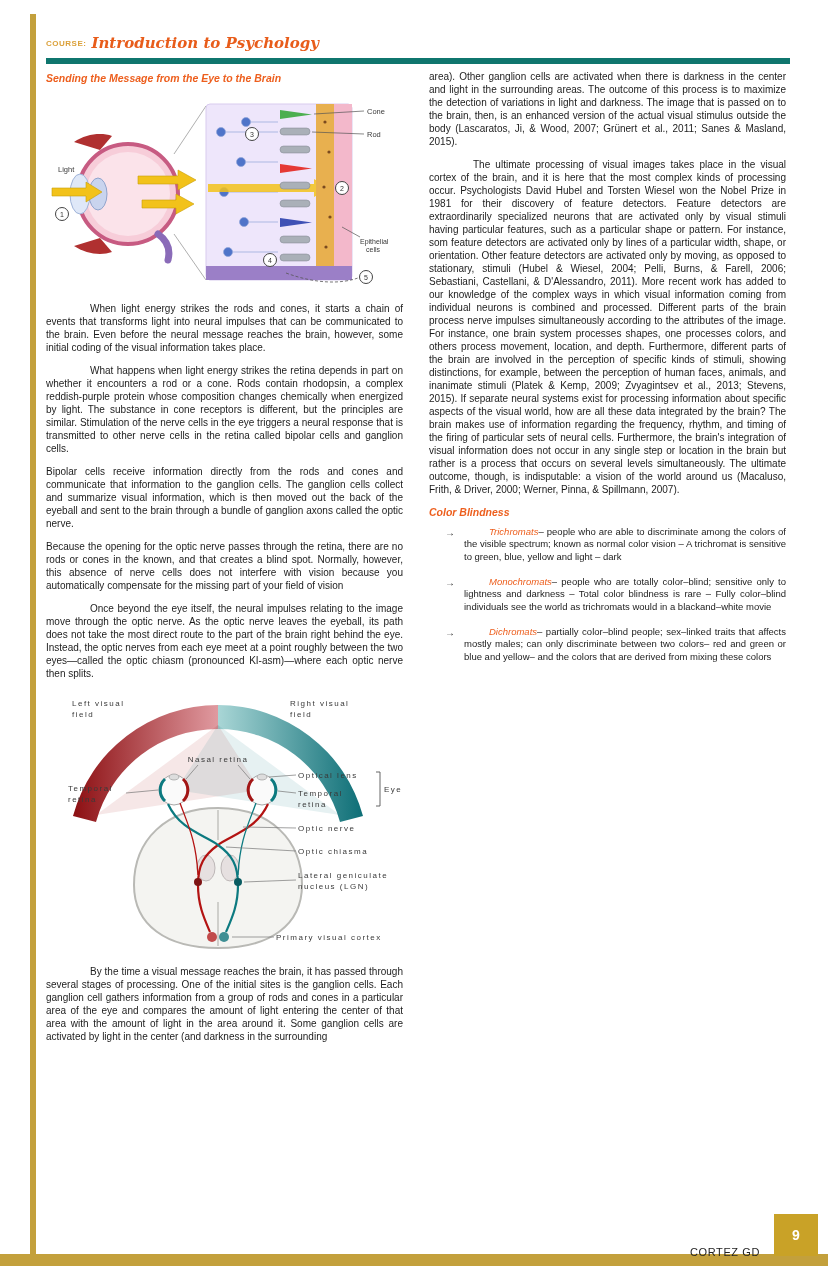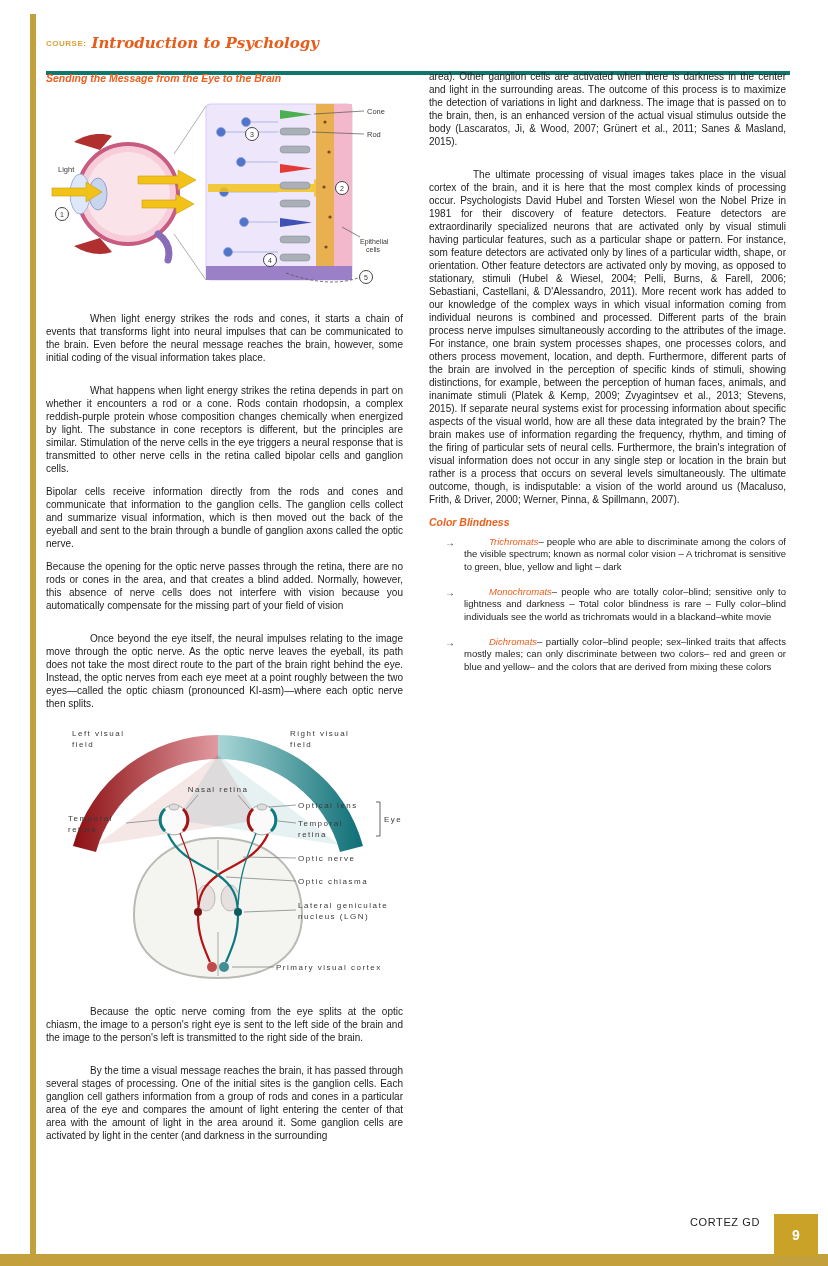--- a/index.html
+++ b/index.html
@@ -4,35 +4,35 @@
 <style>
   html,body{margin:0;padding:0;background:#e9e9e9;}
   .page{position:relative;width:828px;height:1266px;margin:0 auto;background:#ffffff;
         font-family:"Liberation Sans",sans-serif;color:#1c1c1c;overflow:hidden;}
 
   
   .gold-left{position:absolute;left:30px;top:14px;bottom:12px;width:6px;background:#c3a03c;}
   .gold-bottom{position:absolute;left:0;right:0;bottom:0;height:12px;background:#c3a03c;}
   .page-num-box{position:absolute;right:10px;bottom:10px;width:44px;height:42px;background:#c9a227;
         color:#fff;display:flex;align-items:center;justify-content:center;font-size:14px;font-weight:bold;}
-  .footer-author{position:absolute;right:68px;bottom:38px;font-size:11px;letter-spacing:.6px;color:#222;}
+  .footer-author{position:absolute;right:68px;bottom:8px;font-size:11px;letter-spacing:.6px;color:#222;}
 
   
-  .header{position:absolute;left:46px;right:38px;top:34px;border-bottom:4px solid #0f766e;padding-bottom:19px;}
+  .header{position:absolute;left:46px;right:38px;top:34px;border-bottom:6px solid #0f766e;padding-bottom:6px;}
   .course-label{font-size:8px;font-weight:bold;color:#dba13a;letter-spacing:.5px;vertical-align:2px;}
   .course-title{font-family:"DejaVu Serif",serif;font-style:italic;font-weight:bold;
         color:#e85c1a;font-size:15px;margin-left:5px;}
 
   
   .content{position:absolute;left:46px;right:34px;top:70px;display:flex;gap:26px;}
   .col{width:357px;}
 
   .section-heading{font-size:10.5px;font-style:italic;font-weight:600;color:#ed5f1e;margin:2px 0 8px 0;}
   p.body{font-size:10px;line-height:1.3;text-align:justify;margin:0 0 10px 0;}
-  p.indent{text-indent:44px;margin-top:20px;}
+  p.indent{text-indent:44px;}
 
   figure{margin:0 0 10px 0;}
   figure svg{display:block;}
 
   .bullets{margin-top:2px;}
   .bullet{display:flex;gap:9px;margin:0 0 13px 0;padding-left:16px;}
   .bullet .arrow{flex:0 0 auto;font-size:10px;line-height:1.3;color:#333;}
   .bullet .bullet-text{font-size:9.5px;line-height:1.3;text-align:justify;}
   .term{color:#ed5f1e;font-style:italic;margin-left:25px;}
 
@@ -153,21 +153,21 @@
           <text x="321" y="45" class="fig-label">Rod</text>
           <line x1="314" y1="145" x2="296" y2="135" stroke="#555" stroke-width="0.7"></line>
           <text x="314" y="152" class="fig-label" style="font-size:7px">Epithelial</text>
           <text x="320" y="160" class="fig-label" style="font-size:7px">cells</text>
         </svg>
       </figure>
 
       <p class="body indent">When light energy strikes the rods and cones, it starts a chain of events that transforms light into neural impulses that can be communicated to the brain. Even before the neural message reaches the brain, however, some initial coding of the visual information takes place.</p>
       <p class="body indent">What happens when light energy strikes the retina depends in part on whether it encounters a rod or a cone. Rods contain rhodopsin, a complex reddish-purple protein whose composition changes chemically when energized by light. The substance in cone receptors is different, but the principles are similar. Stimulation of the nerve cells in the eye triggers a neural response that is transmitted to other nerve cells in the retina called bipolar cells and ganglion cells.</p>
       <p class="body">Bipolar cells receive information directly from the rods and cones and communicate that information to the ganglion cells. The ganglion cells collect and summarize visual information, which is then moved out the back of the eyeball and sent to the brain through a bundle of ganglion axons called the optic nerve.</p>
-      <p class="body">Because the opening for the optic nerve passes through the retina, there are no rods or cones in the area, and that creates a blind added. Normally, however, this absence of nerve cells does not interfere with vision because you automatically compensate for the missing part of your field of vision</p>
+      <p class="body">Because the opening for the optic nerve passes through the retina, there are no rods or cones in the known, and that creates a blind spot. Normally, however, this absence of nerve cells does not interfere with vision because you automatically compensate for the missing part of your field of vision</p>
       <p class="body indent">Once beyond the eye itself, the neural impulses relating to the image move through the optic nerve. As the optic nerve leaves the eyeball, its path does not take the most direct route to the part of the brain right behind the eye. Instead, the optic nerves from each eye meet at a point roughly between the two eyes—called the optic chiasm (pronounced KI-asm)—where each optic nerve then splits.</p>
 
 
       <figure>
         <svg viewBox="0 0 356 265" width="356" height="265">
           <defs>
             <linearGradient id="gradL" x1="0" y1="0" x2="1" y2="0">
               <stop offset="0" stop-color="#8c0f12"></stop>
                 <stop offset="1" stop-color="#e09aa0"></stop>
             </linearGradient>
@@ -247,21 +247,20 @@
 
           <text x="252" y="188" class="fig-label-sp">Lateral geniculate</text>
           <text x="252" y="199" class="fig-label-sp">nucleus (LGN)</text>
           <line x1="250" y1="190" x2="198" y2="192" stroke="#777" stroke-width="0.7"></line>
 
           <text x="230" y="250" class="fig-label-sp">Primary visual cortex</text>
           <line x1="228" y1="247" x2="186" y2="247" stroke="#777" stroke-width="0.7"></line>
         </svg>
       </figure>
 
-      <p class="body indent">Because the optic nerve coming from the eye splits at the optic chiasm, the image to a person's right eye is sent to the left side of the brain and the image to the person's left is transmitted to the right side of the brain.</p>
       <p class="body indent">By the time a visual message reaches the brain, it has passed through several stages of processing. One of the initial sites is the ganglion cells. Each ganglion cell gathers information from a group of rods and cones in a particular area of the eye and compares the amount of light entering the center of that area with the amount of light in the area around it. Some ganglion cells are activated by light in the center (and darkness in the surrounding</p>
     </div>
 
     <div class="col">
       <p class="body">area). Other ganglion cells are activated when there is darkness in the center and light in the surrounding areas. The outcome of this process is to maximize the detection of variations in light and darkness. The image that is passed on to the brain, then, is an enhanced version of the actual visual stimulus outside the body (Lascaratos, Ji, &amp; Wood, 2007; Grünert et al., 2011; Sanes &amp; Masland, 2015).</p>
       <p class="body indent">The ultimate processing of visual images takes place in the visual cortex of the brain, and it is here that the most complex kinds of processing occur. Psychologists David Hubel and Torsten Wiesel won the Nobel Prize in 1981 for their discovery of feature detectors. Feature detectors are extraordinarily specialized neurons that are activated only by visual stimuli having particular features, such as a particular shape or pattern. For instance, som feature detectors are activated only by lines of a particular width, shape, or orientation. Other feature detectors are activated only by moving, as opposed to stationary, stimuli (Hubel &amp; Wiesel, 2004; Pelli, Burns, &amp; Farell, 2006; Sebastiani, Castellani, &amp; D'Alessandro, 2011). More recent work has added to our knowledge of the complex ways in which visual information coming from individual neurons is combined and processed. Different parts of the brain process nerve impulses simultaneously according to the attributes of the image. For instance, one brain system processes shapes, one processes colors, and others process movement, location, and depth. Furthermore, different parts of the brain are involved in the perception of specific kinds of stimuli, showing distinctions, for example, between the perception of human faces, animals, and inanimate stimuli (Platek &amp; Kemp, 2009; Zvyagintsev et al., 2013; Stevens, 2015). If separate neural systems exist for processing information about specific aspects of the visual world, how are all these data integrated by the brain? The brain makes use of information regarding the frequency, rhythm, and timing of the firing of particular sets of neural cells. Furthermore, the brain's integration of visual information does not occur in any single step or location in the brain but rather is a process that occurs on several levels simultaneously. The ultimate outcome, though, is indisputable: a vision of the world around us (Macaluso, Frith, &amp; Driver, 2000; Werner, Pinna, &amp; Spillmann, 2007).</p>
 
       <h2 class="section-heading">Color Blindness</h2>
 
       <div class="bullets">

